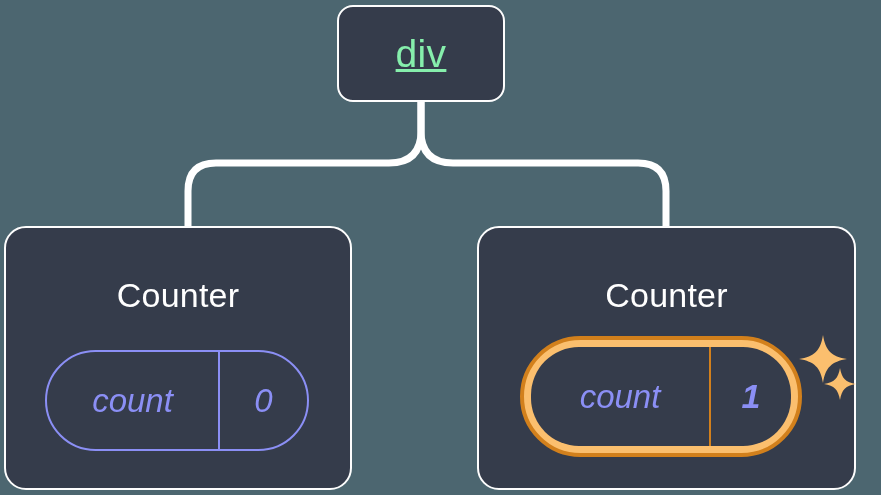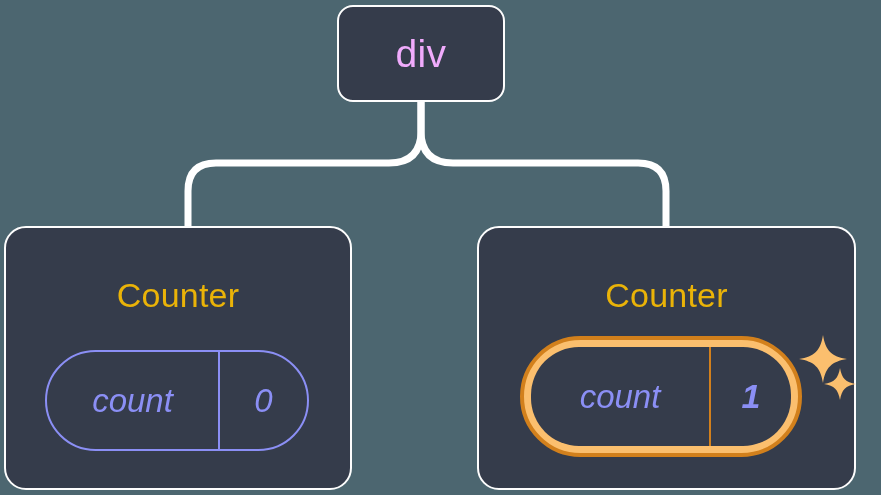--- a/index.html
+++ b/index.html
@@ -41,41 +41,42 @@
     width: 168px;
     height: 97px;
     border-radius: 16px;
     display: flex;
     align-items: center;
     justify-content: center;
   }
   .node-root .node-title {
     font-size: 39px;
     font-weight: 400;
-    color: #f0abfc;
+    color: #86efac;
     letter-spacing: 0.3px;
     line-height: 1;
+    text-decoration: underline;
   }
 
   .node-child {
     top: 226px;
     height: 264px;
   }
   .node-left  { left: 4px;   width: 348px; }
   .node-right { left: 477px; width: 379px; }
 
   .node-child .node-title {
     position: absolute;
     left: 0;
     right: 0;
     top: 50px;
     text-align: center;
     font-size: 34px;
     font-weight: 400;
-    color: #eab308;
+    color: #ffffff;
     letter-spacing: 0.2px;
     line-height: 1;
   }
 
   
   .pill {
     position: absolute;
     box-sizing: border-box;
     display: flex;
     align-items: stretch;

